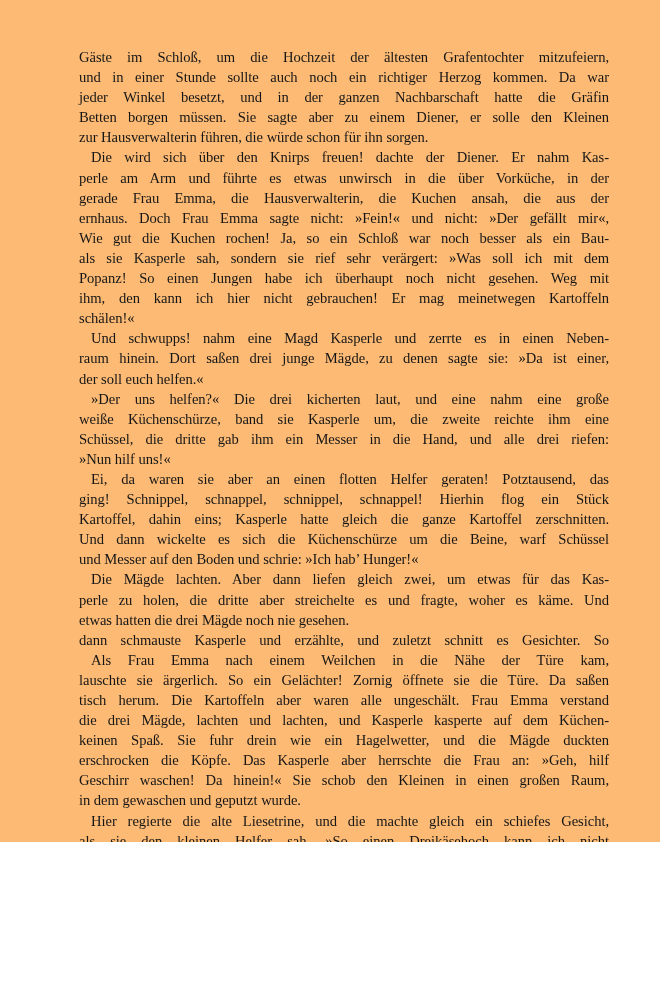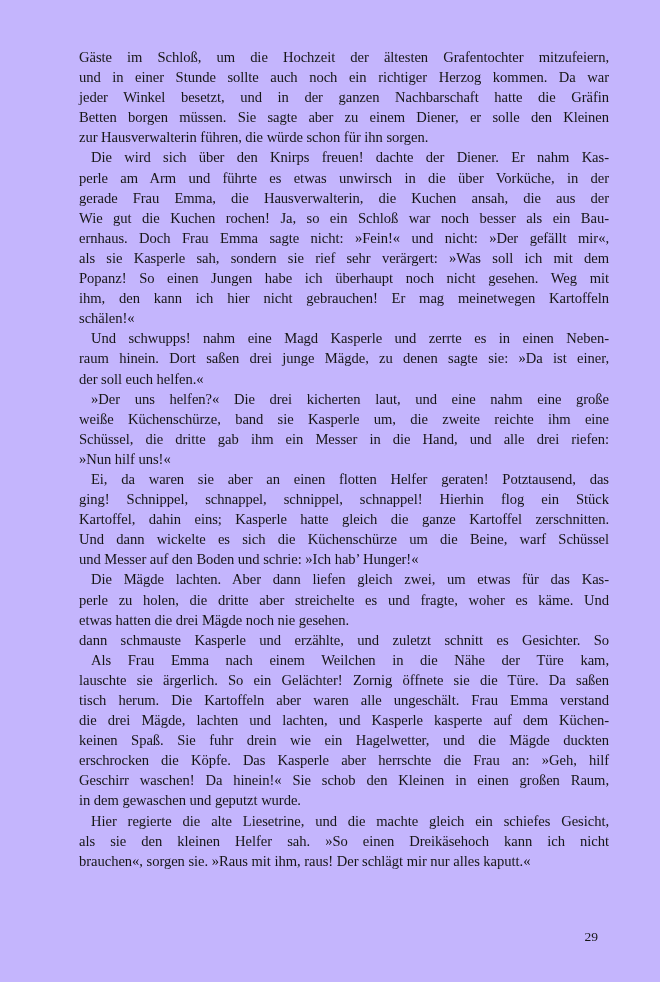--- a/index.html
+++ b/index.html
@@ -3,22 +3,22 @@
 <meta charset="utf-8">
 <style>
   html, body {
     margin: 0;
     padding: 0;
     background: #ffffff;
   }
   .page {
     position: relative;
     width: 660px;
-    height: 982px;
-    background: #c4b5fd;
+    height: 842px;
+    background: #fdba74;
     overflow: hidden;
     font-family: "Liberation Serif", serif;
     color: #161616;
   }
   .text-block {
     position: absolute;
     left: 79px;
     top: 47px;
     width: 530px;
   }
@@ -60,22 +60,22 @@
         <div class="line">jeder Winkel besetzt, und in der ganzen Nachbarschaft hatte die Gräfin</div>
         <div class="line">Betten borgen müssen. Sie sagte aber zu einem Diener, er solle den Kleinen</div>
         <div class="line last">zur Hausverwalterin führen, die würde schon für ihn sorgen.</div>
       </div>
       <div class="paragraph">
         <div class="line indent">Die wird sich über den Knirps freuen! dachte der Diener. Er nahm Kas-</div>
         <div class="line">perle am Arm und führte es etwas unwirsch in die über Vorküche, in der</div>
         <div class="line">gerade Frau Emma, die Hausverwalterin, die Kuchen ansah, die aus der</div>
       </div>
       <div class="paragraph">
+        <div class="line">ernhaus. Doch Frau Emma sagte nicht: »Fein!« und nicht: »Der gefällt mir«,</div>
         <div class="line">Wie gut die Kuchen rochen! Ja, so ein Schloß war noch besser als ein Bau-</div>
-        <div class="line">ernhaus. Doch Frau Emma sagte nicht: »Fein!« und nicht: »Der gefällt mir«,</div>
         <div class="line">als sie Kasperle sah, sondern sie rief sehr verärgert: »Was soll ich mit dem</div>
         <div class="line">Popanz! So einen Jungen habe ich überhaupt noch nicht gesehen. Weg mit</div>
         <div class="line">ihm, den kann ich hier nicht gebrauchen! Er mag meinetwegen Kartoffeln</div>
         <div class="line last">schälen!«</div>
       </div>
       <div class="paragraph">
         <div class="line indent">Und schwupps! nahm eine Magd Kasperle und zerrte es in einen Neben-</div>
         <div class="line">raum hinein. Dort saßen drei junge Mägde, zu denen sagte sie: »Da ist einer,</div>
         <div class="line last">der soll euch helfen.«</div>
       </div>

